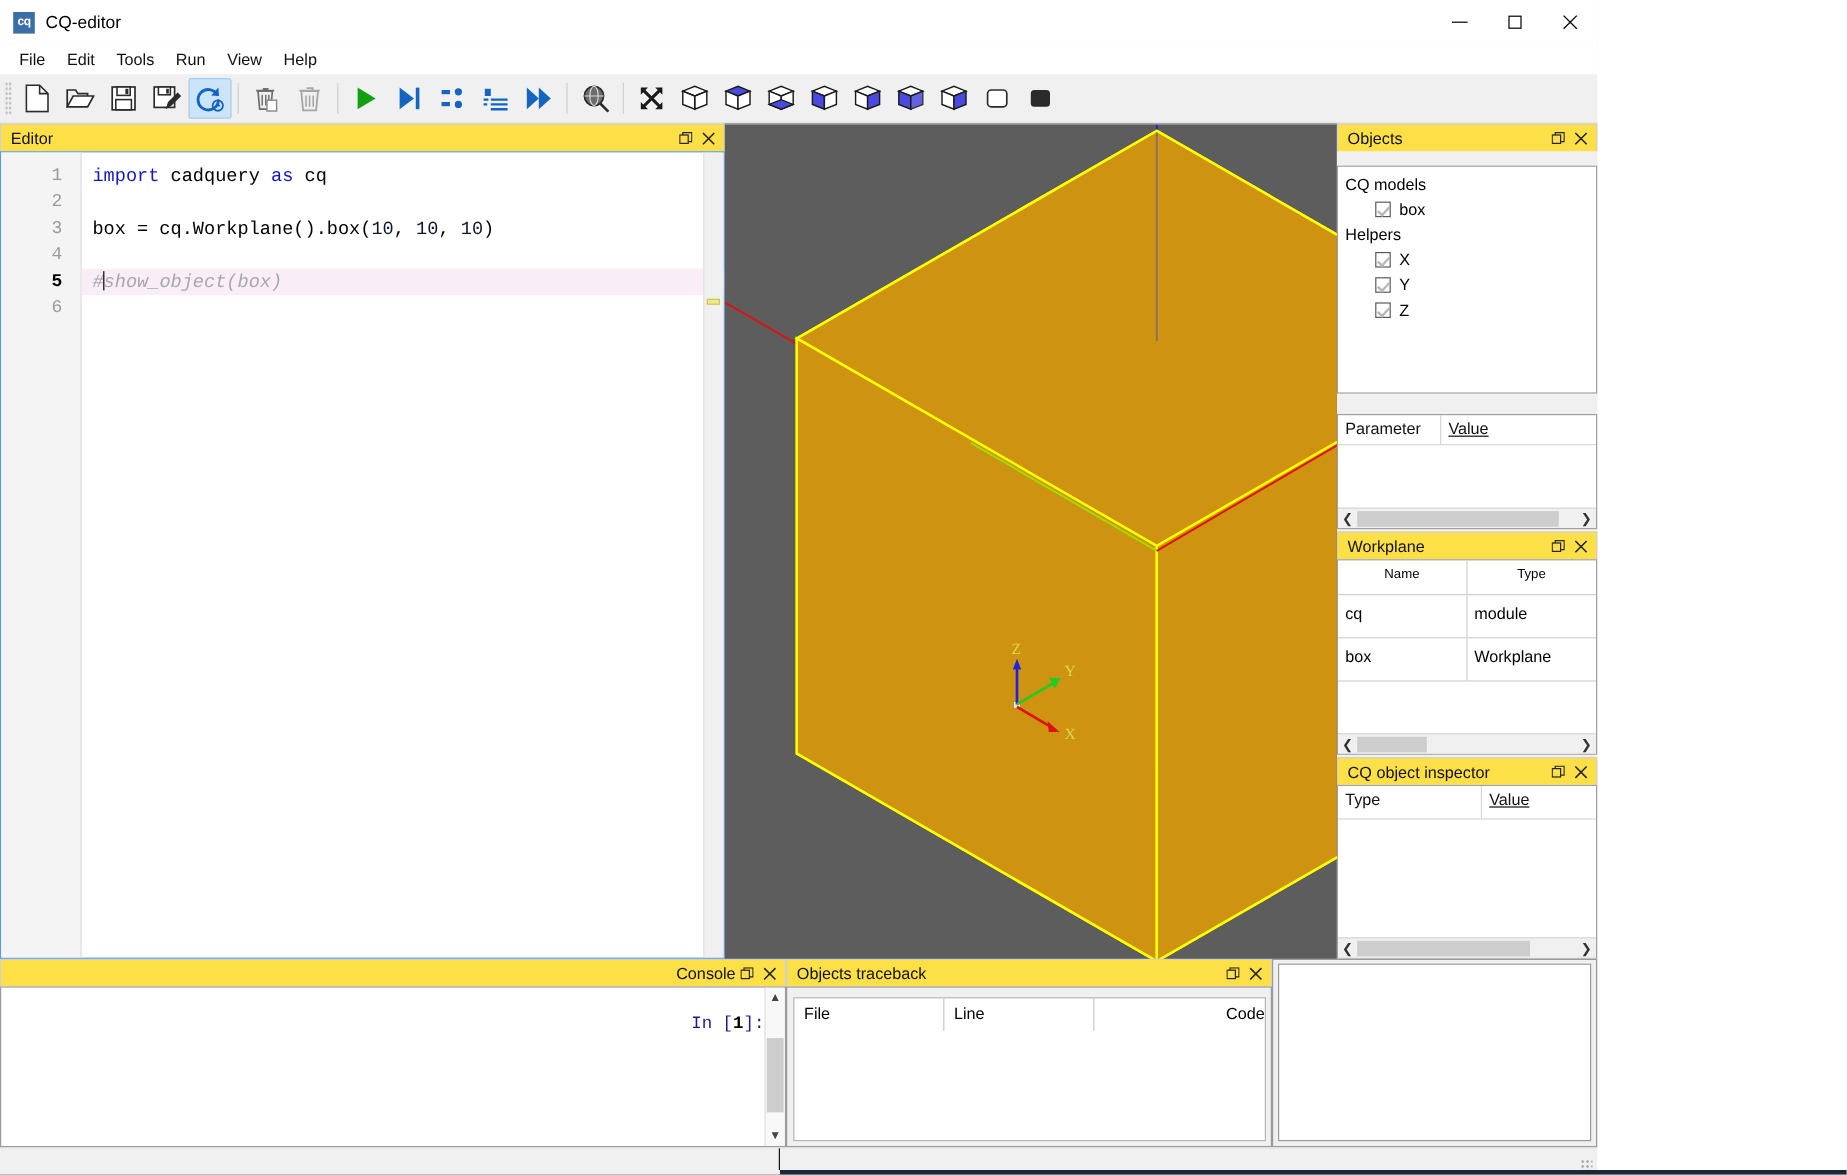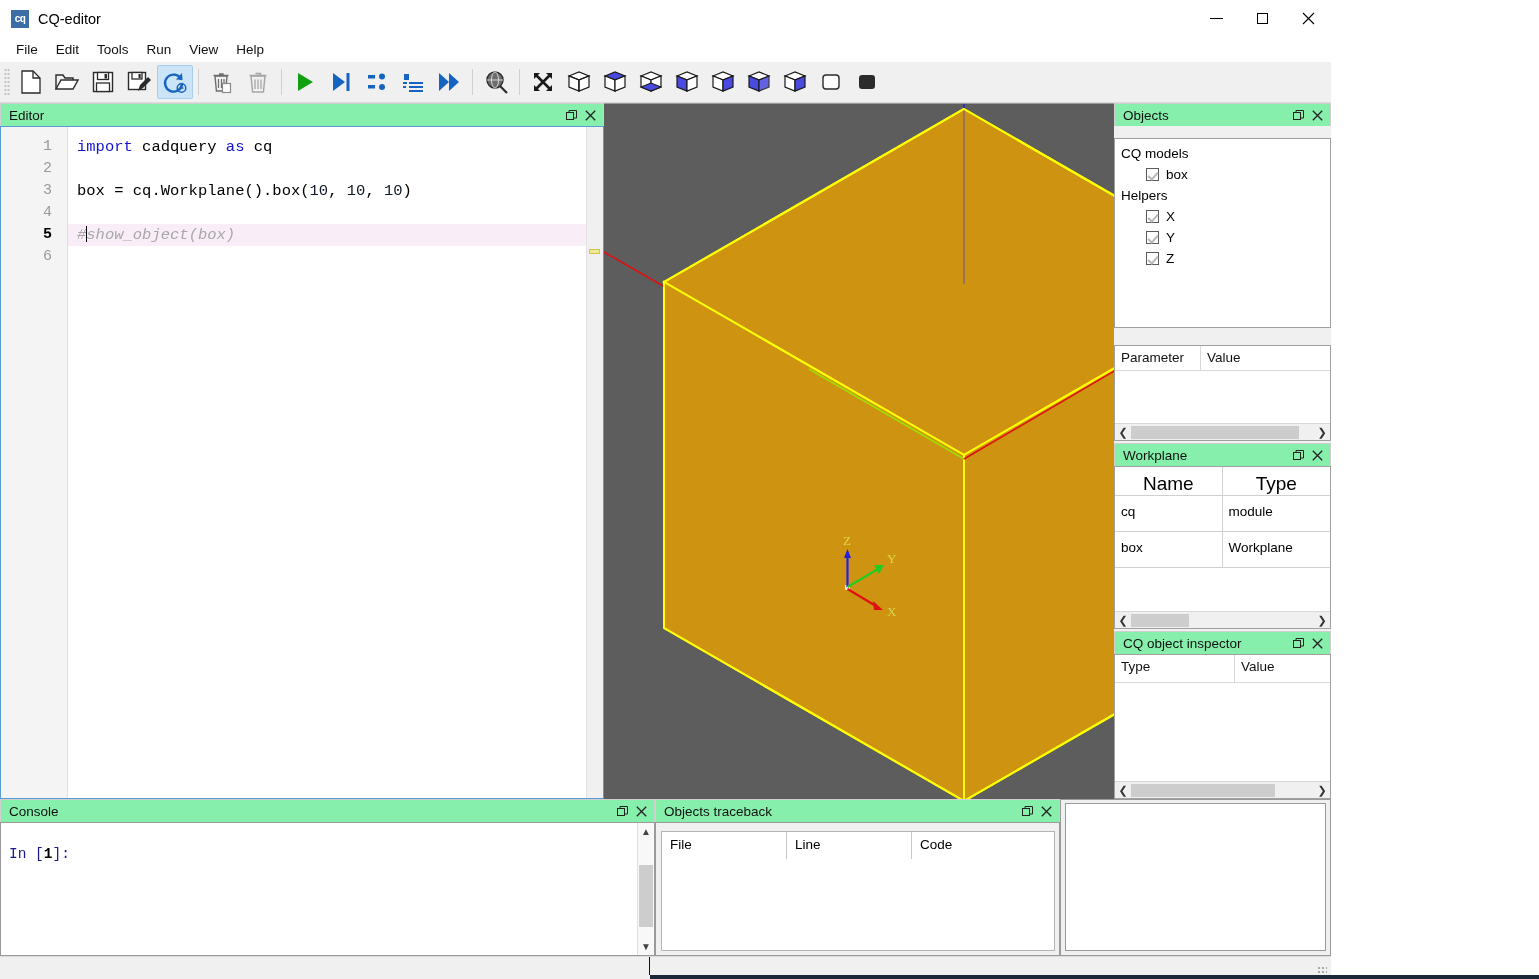--- a/index.html
+++ b/index.html
@@ -92,21 +92,21 @@
     border: 1px solid transparent;
     border-radius: 2px;
   }
   .tbtn.active { background: #cce4f7; border-color: #a8cdeb; }
   .tb-sep { width: 1px; height: 26px; background: #d0d0d0; margin: 0 5px; }
 
   
   .dock { display: flex; flex-direction: column; background: #f0f0f0; }
   .dock-title {
     height: 23px;
-    background: #86efac;
+    background: #fde047;
     display: flex;
     align-items: center;
     padding: 0 3px 0 8px;
     border: 1px solid #cfcfcf;
     border-bottom: none;
     font-size: 13.5px;
     color: #111;
     flex: 0 0 23px;
   }
   .dock-title .dt-label { flex: 1 1 auto; white-space: nowrap; overflow: hidden; }
@@ -236,21 +236,21 @@
     display: flex;
     flex-direction: column;
   }
   .th-row { display: flex; height: 25px; border-bottom: 1px solid #d8d8d8; }
   .th {
     font-size: 13.5px;
     padding: 4px 0 0 6px;
     color: #111;
     border-right: 1px solid #d8d8d8;
   }
-  .th:last-child { border-right: none; }
+  .th:last-child { border-right: none; text-decoration: underline; }
   .tbl-fill { flex: 1 1 auto; }
   .hscroll {
     height: 17px;
     flex: 0 0 17px;
     background: #f0f0f0;
     border-top: 1px solid #d8d8d8;
     display: flex;
     align-items: center;
   }
   .hs-arrow {
@@ -270,21 +270,21 @@
     flex: 1 1 auto;
     border: 1px solid #a0a0a0;
     background: #fff;
     display: flex;
     flex-direction: column;
     overflow: hidden;
   }
   .vth-row { display: flex; height: 29px; border-bottom: 1px solid #d0d0d0; }
   .vth {
     flex: 1 1 50%;
-    font-size: 19px;
+    font-size: 11px;
     text-align: center;
     padding-top: 6px;
     border-right: 1px solid #d0d0d0;
   }
   .vth:last-child { border-right: none; }
   .vr-row { display: flex; height: 36px; border-bottom: 1px solid #d0d0d0; }
   .vr-cell {
     flex: 1 1 50%;
     font-size: 13.5px;
     padding: 8px 0 0 6px;
@@ -299,21 +299,21 @@
     flex: 1 1 auto;
     border: 1px solid #a0a0a0;
     background: #fff;
     display: flex;
     flex-direction: column;
   }
 
   
   .bottom { height: 157px; flex: 0 0 157px; display: flex; background: #f0f0f0; }
   .bd { display: flex; flex-direction: column; }
-  .bd-console { width: 655px; flex: 0 0 655px; }
+  .bd-console { width: 655px; flex: 0 0 655px; text-align: right; }
   .bd-trace { width: 405px; flex: 0 0 405px; }
   .bd-log { flex: 1 1 auto; }
   .console-body {
     flex: 1 1 auto;
     background: #fff;
     border: 1px solid #9a9a9a;
     display: flex;
     overflow: hidden;
   }
   .console-text {
@@ -352,21 +352,21 @@
     border: 1px solid #b5b5b5;
     display: flex;
     flex-direction: column;
   }
   .trace-th { display: flex; height: 27px; }
   .trace-th div {
     font-size: 13.5px;
     padding: 5px 0 0 8px;
     border-right: 1px solid #c8c8c8;
   }
-  .trace-th div:last-child { border-right: none; }
+  .trace-th div:last-child { border-right: none; text-align: right; }
   .log-body {
     flex: 1 1 auto;
     background: #f0f0f0;
     border: 1px solid #9a9a9a;
     padding: 3px 4px 4px 4px;
   }
   .log-inner { height: 100%; background: #fff; border: 1px solid #9a9a9a; }
   .grip-dots {
     position: absolute; right: 4px; bottom: 3px;
     width: 10px; height: 10px;

